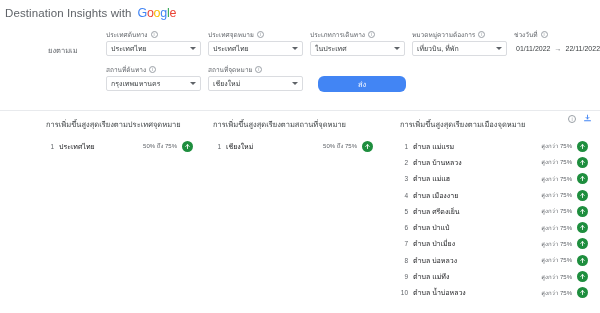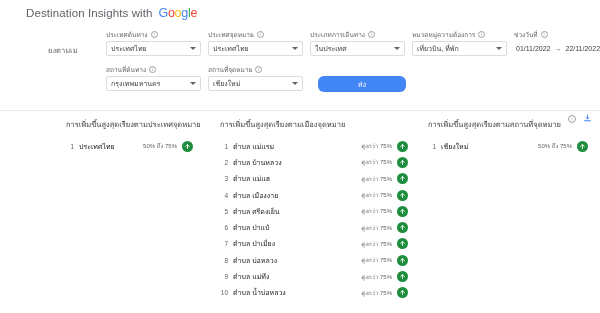--- a/index.html
+++ b/index.html
@@ -9,21 +9,21 @@
     background:#ffffff;
     font-family:"Liberation Sans","DejaVu Sans",sans-serif;
     color:#3c4043;
     overflow:hidden;
     position:relative;
   }
 
   
   .app-header{
     height:26px; display:flex; align-items:center;
-    padding-left:26px; gap:6px;
+    padding-left:5px; gap:6px;
   }
   .app-title{
     font-size:11.5px; color:#5f6368; letter-spacing:.1px; font-weight:400;
   }
   .g-logo{ font-size:12.5px; font-weight:500; letter-spacing:-.3px; display:flex; }
   .g-logo span{ line-height:1; }
 
   
   .filter-card{
     padding:4px 0 10px 0;
@@ -84,21 +84,21 @@
     height:1px; background:#e8eaed; width:100%;
     position:absolute; left:0; top:110px;
   }
 
   
   .results{
     position:absolute; top:111px; left:0; width:600px; height:202px;
     display:flex; padding-top:7px;
   }
   .panel{ flex:1 1 0; padding:0 12px 0 0; }
-  .panel.p1{ padding-left:66px; width:205px; flex:none;}
+  .panel.p1{ padding-left:46px; width:205px; flex:none;}
   .panel.p2{ padding-left:8px; width:180px; flex:none;}
   .panel.p3{ padding-left:15px; width:215px; flex:none;}
   .panel-title{
     font-size:7.5px; color:#3c4043; margin-bottom:8px; white-space:nowrap;
   }
   .row{
     display:flex; align-items:center; height:16.3px; font-size:7px;
   }
   .rank{ width:13px; flex:none; color:#5f6368; font-size:6.5px; text-align:right; padding-right:5px;}
   .rname{ flex:1 1 auto; color:#202124; overflow:hidden; white-space:nowrap; text-overflow:ellipsis;}
@@ -248,20 +248,35 @@
           <span class="rname">ประเทศไทย</span>
           <span class="rval">50% ถึง 75%</span>
           <span class="badge" style="background: rgb(30, 142, 62);">
             <svg width="7" height="7" viewBox="0 0 24 24" aria-hidden="true">
               <path d="M12 19V6m0 0l-6 6m6-6l6 6" stroke="#fff" stroke-width="3" fill="none" stroke-linecap="round" stroke-linejoin="round"></path>
             </svg>
           </span>
         </div>
       </div>
   </div>
+  <div class="panel p2">
+    <div class="panel-title">การเพิ่มขึ้นสูงสุดเรียงตามสถานที่จุดหมาย</div>
+    <div class="rows">
+        <div class="row">
+          <span class="rank">1</span>
+          <span class="rname">เชียงใหม่</span>
+          <span class="rval">50% ถึง 75%</span>
+          <span class="badge" style="background: rgb(30, 142, 62);">
+            <svg width="7" height="7" viewBox="0 0 24 24" aria-hidden="true">
+              <path d="M12 19V6m0 0l-6 6m6-6l6 6" stroke="#fff" stroke-width="3" fill="none" stroke-linecap="round" stroke-linejoin="round"></path>
+            </svg>
+          </span>
+        </div>
+      </div>
+  </div>
   <div class="panel p3">
     <div class="panel-title">การเพิ่มขึ้นสูงสุดเรียงตามเมืองจุดหมาย</div>
     <div class="rows">
         <div class="row">
           <span class="rank">1</span>
           <span class="rname">ตำบล แม่แรม</span>
           <span class="rval">สูงกว่า 75%</span>
           <span class="badge" style="background: rgb(30, 142, 62);">
             <svg width="7" height="7" viewBox="0 0 24 24" aria-hidden="true">
               <path d="M12 19V6m0 0l-6 6m6-6l6 6" stroke="#fff" stroke-width="3" fill="none" stroke-linecap="round" stroke-linejoin="round"></path>
@@ -353,28 +368,13 @@
           <span class="rname">ตำบล น้ำบ่อหลวง</span>
           <span class="rval">สูงกว่า 75%</span>
           <span class="badge" style="background: rgb(30, 142, 62);">
             <svg width="7" height="7" viewBox="0 0 24 24" aria-hidden="true">
               <path d="M12 19V6m0 0l-6 6m6-6l6 6" stroke="#fff" stroke-width="3" fill="none" stroke-linecap="round" stroke-linejoin="round"></path>
             </svg>
           </span>
         </div>
       </div>
   </div>
-  <div class="panel p2">
-    <div class="panel-title">การเพิ่มขึ้นสูงสุดเรียงตามสถานที่จุดหมาย</div>
-    <div class="rows">
-        <div class="row">
-          <span class="rank">1</span>
-          <span class="rname">เชียงใหม่</span>
-          <span class="rval">50% ถึง 75%</span>
-          <span class="badge" style="background: rgb(30, 142, 62);">
-            <svg width="7" height="7" viewBox="0 0 24 24" aria-hidden="true">
-              <path d="M12 19V6m0 0l-6 6m6-6l6 6" stroke="#fff" stroke-width="3" fill="none" stroke-linecap="round" stroke-linejoin="round"></path>
-            </svg>
-          </span>
-        </div>
-      </div>
-  </div>
 </div>
 
 </body></html>

